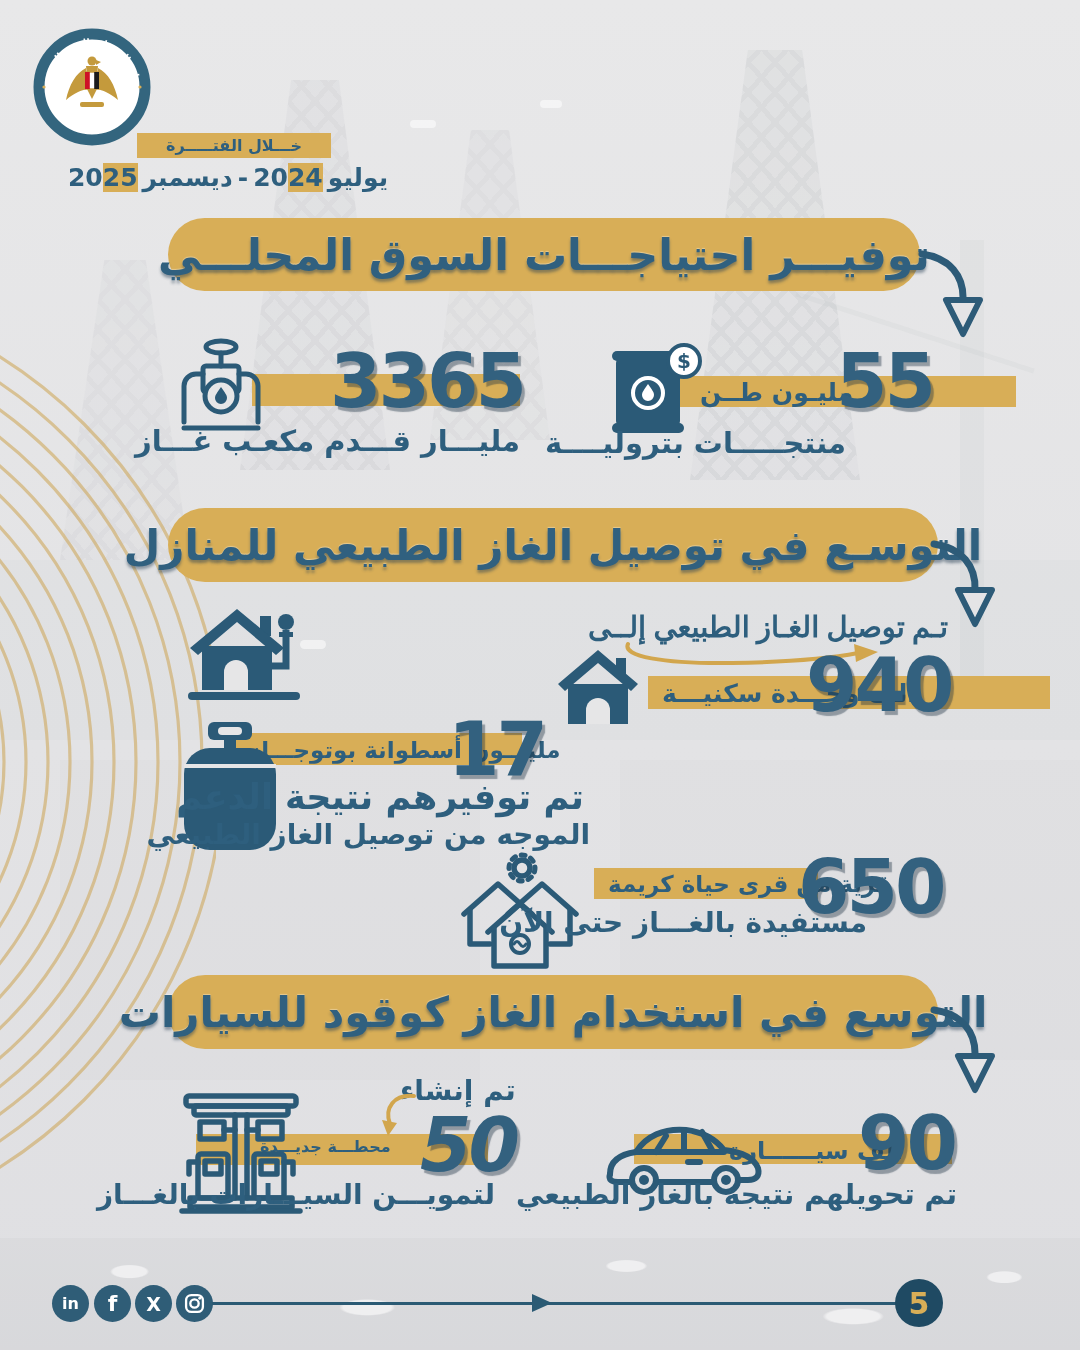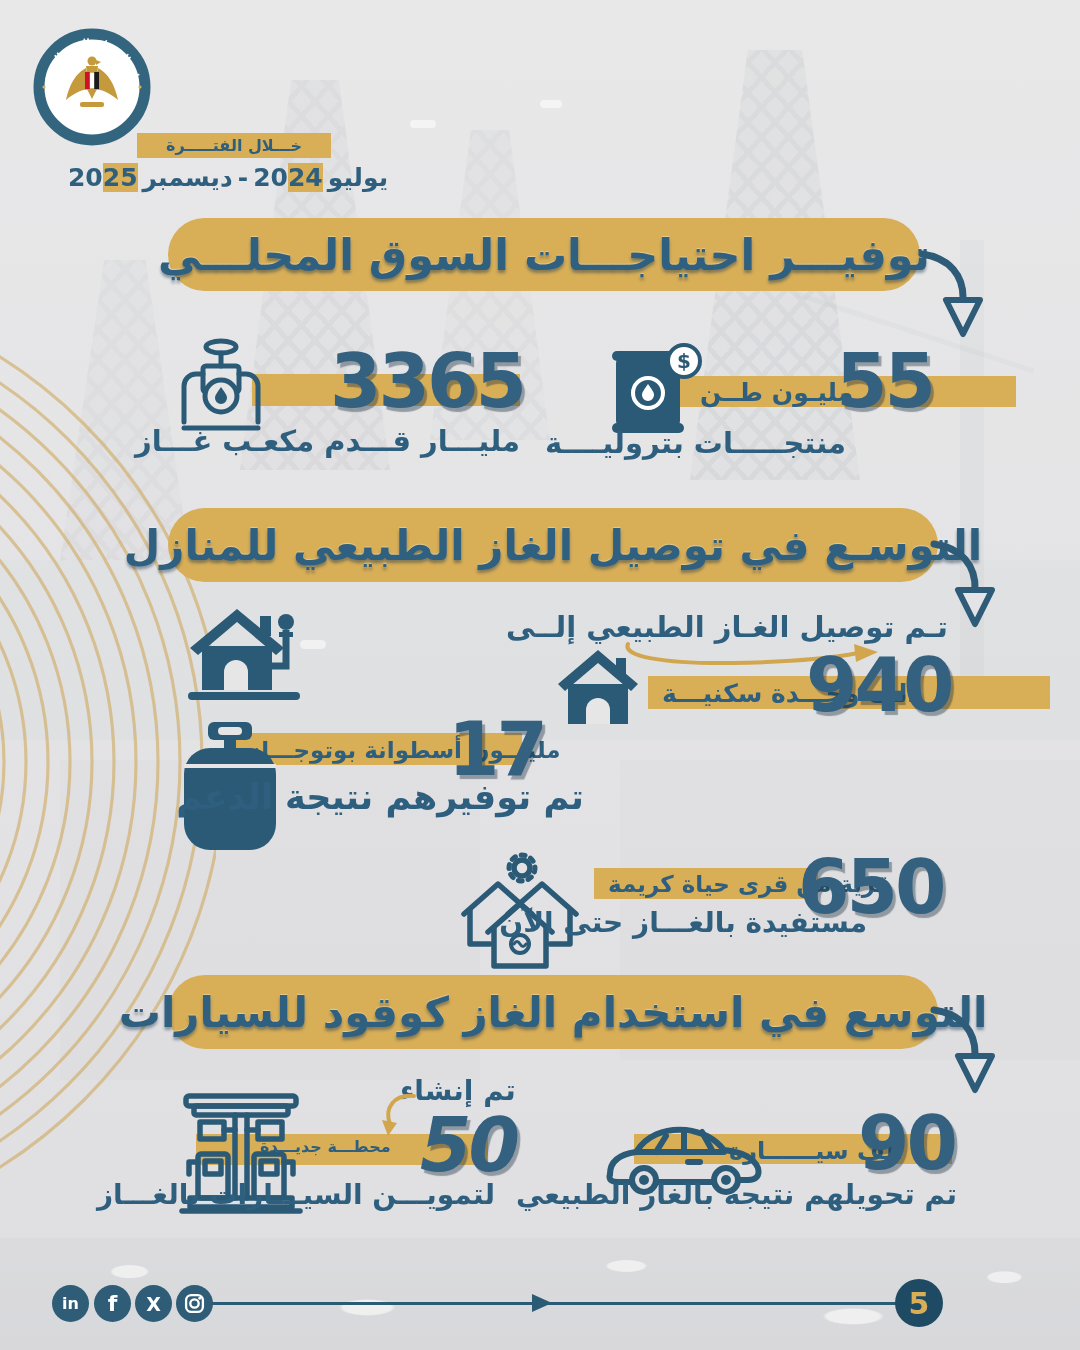--- a/index.html
+++ b/index.html
@@ -206,21 +206,21 @@
   <svg class="abs" style="left:182px;top:596px;" width="125" height="108" viewBox="0 0 125 108">
     <rect x="78" y="20" width="11" height="20" fill="#2b5a77"></rect>
     <polygon points="8,52 55,13 102,52 94,59 55,26 16,59" fill="#2b5a77"></polygon>
     <rect x="20" y="50" width="70" height="44" fill="#2b5a77"></rect>
     <path d="M42,94 v-18 a12,12 0 0 1 24,0 v18" fill="#e6e6e7"></path>
     <path d="M90,70 h14 v-36" fill="none" stroke="#2b5a77" stroke-width="7"></path>
     <circle cx="104" cy="26" r="8" fill="#2b5a77"></circle>
     <rect x="97" y="36" width="14" height="5" fill="#2b5a77"></rect>
     <rect x="6" y="96" width="112" height="8" rx="4" fill="#2b5a77"></rect>
   </svg>
-  <div class="abs teal-label" style="left:598px;top:610px;width:350px;font-size:29px;">تـم توصيل الغـاز الطبيعي إلــى</div>
+  <div class="abs teal-label" style="left:598px;top:610px;width:350px;font-size:29px;font-family:Liberation Serif, serif;">تـم توصيل الغـاز الطبيعي إلــى</div>
   <svg class="abs" style="left:620px;top:640px;" width="265" height="30" viewBox="0 0 265 30">
     <path d="M8,4 C2,16 42,24 112,23 C172,22 212,18 238,13" fill="none" stroke="#d2a64d" stroke-width="4" stroke-linecap="round"></path>
     <polygon points="234,4 258,12 236,22" fill="#d2a64d"></polygon>
   </svg>
   <div class="goldbar" style="left:636px;top:676px;width:402px;height:33px;margin-left:12px;">
     <span class="bar-text" style="left:14px;top:3px;font-size:25px;">ألف وحـــدة سكنيـــة</span>
   </div>
   <svg class="abs" style="left:554px;top:642px;" width="88" height="86" viewBox="0 0 88 86">
     <rect x="62" y="16" width="10" height="16" fill="#2b5a77"></rect>
     <polygon points="4,42 44,8 84,42 77,49 44,21 11,49" fill="#2b5a77"></polygon>
@@ -234,20 +234,21 @@
   </div>
   <svg class="abs" style="left:172px;top:720px;" width="116" height="138" viewBox="0 0 116 138">
     <rect x="36" y="2" width="44" height="18" rx="6" fill="#2b5a77"></rect>
     <rect x="46" y="7" width="24" height="8" rx="4" fill="#e6e6e7"></rect>
     <rect x="52" y="18" width="12" height="12" fill="#2b5a77"></rect>
     <rect x="12" y="28" width="92" height="102" rx="26" fill="#2b5a77"></rect>
     <rect x="12" y="44" width="92" height="4" fill="#e6e6e7"></rect>
   </svg>
   <div class="abs big-num" style="left:448px;top:712px;font-size:74px;">17</div>
   <div class="abs teal-label" style="left:304px;top:776px;width:280px;font-size:35px;">تم توفيرهم نتيجة الدعم</div>
+  <div class="abs teal-label" style="left:290px;top:818px;width:300px;font-size:28px;">الموجه من توصيل الغاز الطبيعي</div>
 
   <div class="goldbar" style="left:594px;top:868px;width:224px;height:31px;">
     <span class="bar-text" style="left:14px;top:3px;font-size:23px;">قرية من قرى حياة كريمة</span>
   </div>
   <svg class="abs" style="left:458px;top:852px;" width="124" height="118" viewBox="0 0 124 118">
     <g fill="none" stroke="#2b5a77" stroke-width="5.5" stroke-linecap="round" stroke-linejoin="round">
       <circle cx="64" cy="16" r="8"></circle>
       <circle cx="64" cy="16" r="13" stroke-dasharray="4 6" stroke-width="5"></circle>
       <path d="M6,62 L40,32 L74,62"></path>
         <path d="M12,58 V92 H32"></path>

